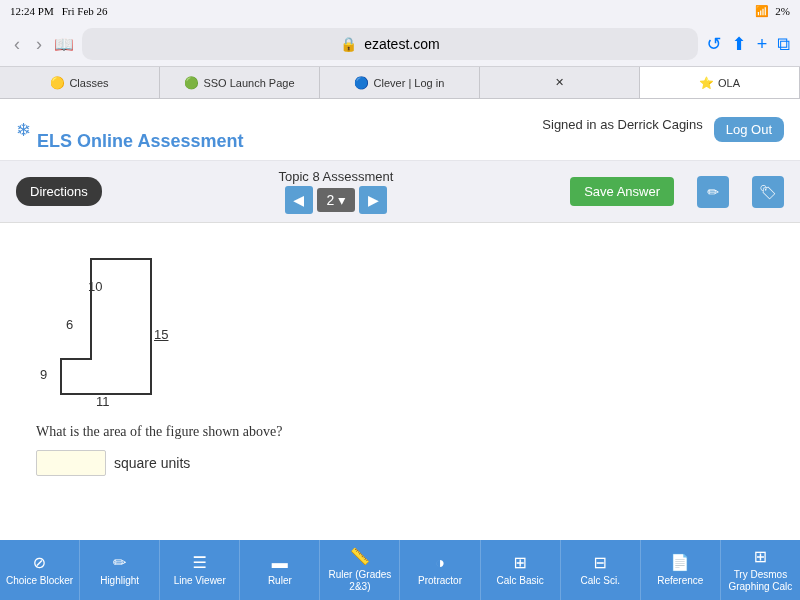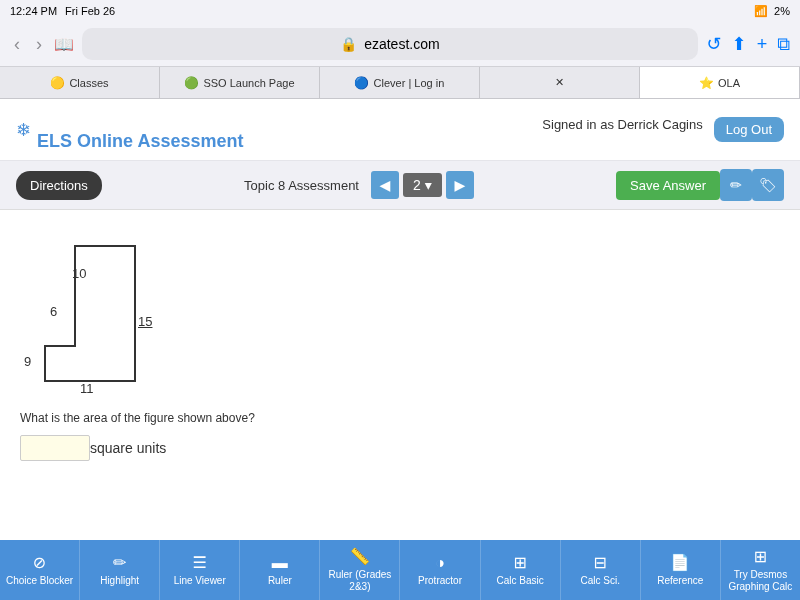--- a/index.html
+++ b/index.html
@@ -8,20 +8,21 @@
     
     .status-bar {
       background: #f2f2f7;
       height: 22px;
       display: flex;
       align-items: center;
       justify-content: space-between;
       padding: 0 10px;
       font-size: 11px;
       color: #000;
+      font-family: Liberation Serif, serif;
     }
     .status-left { display: flex; gap: 8px; align-items: center; }
     .status-right { display: flex; gap: 6px; align-items: center; font-size: 11px; }
 
     
     .browser-chrome {
       background: #f2f2f7;
       padding: 6px 10px;
       display: flex;
       align-items: center;
@@ -105,21 +106,21 @@
     }
     .directions-btn {
       background: #3a3a3a;
       color: #fff;
       border: none;
       border-radius: 14px;
       padding: 7px 14px;
       font-size: 13px;
       cursor: pointer;
     }
-    .topic-nav { display: flex; align-items: center; gap: 12px; }
+    .topic-nav { display: flex; flex-direction: column; align-items: center; gap: 2px; }
     .topic-label { font-size: 13px; color: #333; }
     .page-nav { display: flex; align-items: center; gap: 4px; }
     .nav-arrow {
       background: #5a9fd4;
       color: #fff;
       border: none;
       border-radius: 3px;
       width: 28px;
       height: 28px;
       font-size: 14px;
@@ -129,21 +130,21 @@
     .page-selector {
       background: #666;
       color: #fff;
       border: none;
       border-radius: 3px;
       padding: 4px 10px;
       font-size: 14px;
       cursor: pointer;
       display: flex; align-items: center; gap: 4px;
     }
-    .toolbar-right { display: flex; align-items: center; gap: 0; }
+    .toolbar-right { display: flex; align-items: center; gap: 23px; }
     .save-btn {
       background: #4caf50;
       color: #fff;
       border: none;
       border-radius: 4px;
       padding: 7px 14px;
       font-size: 13px;
       cursor: pointer;
     }
     .tool-icon-btn {
@@ -154,36 +155,36 @@
       width: 32px;
       height: 32px;
       font-size: 14px;
       cursor: pointer;
       display: flex; align-items: center; justify-content: center;
     }
 
     
     .main-content {
       background: #fff;
-      padding: 16px 20px;
+      padding: 16px 36px;
       flex: 1;
     }
     .figure-container {
       position: relative;
       width: 160px;
       height: 165px;
       margin-bottom: 20px;
     }
     .shape-label {
       position: absolute;
       font-size: 13px;
       color: #333;
     }
-    .question-text { font-size: 12px; color: #333; margin-bottom: 10px; }
-    .answer-row { display: flex; align-items: center; }
+    .question-text { font-size: 14px; color: #333; margin-bottom: 10px; font-family: Liberation Serif, serif; }
+    .answer-row { display: flex; align-items: center; gap: 8px; }
     .answer-input {
       width: 70px;
       height: 26px;
       border: 1px solid #ccc;
       background: #fffde7;
       border-radius: 2px;
       padding: 2px 6px;
       font-size: 13px;
     }
     .units-text { font-size: 14px; color: #333; }

